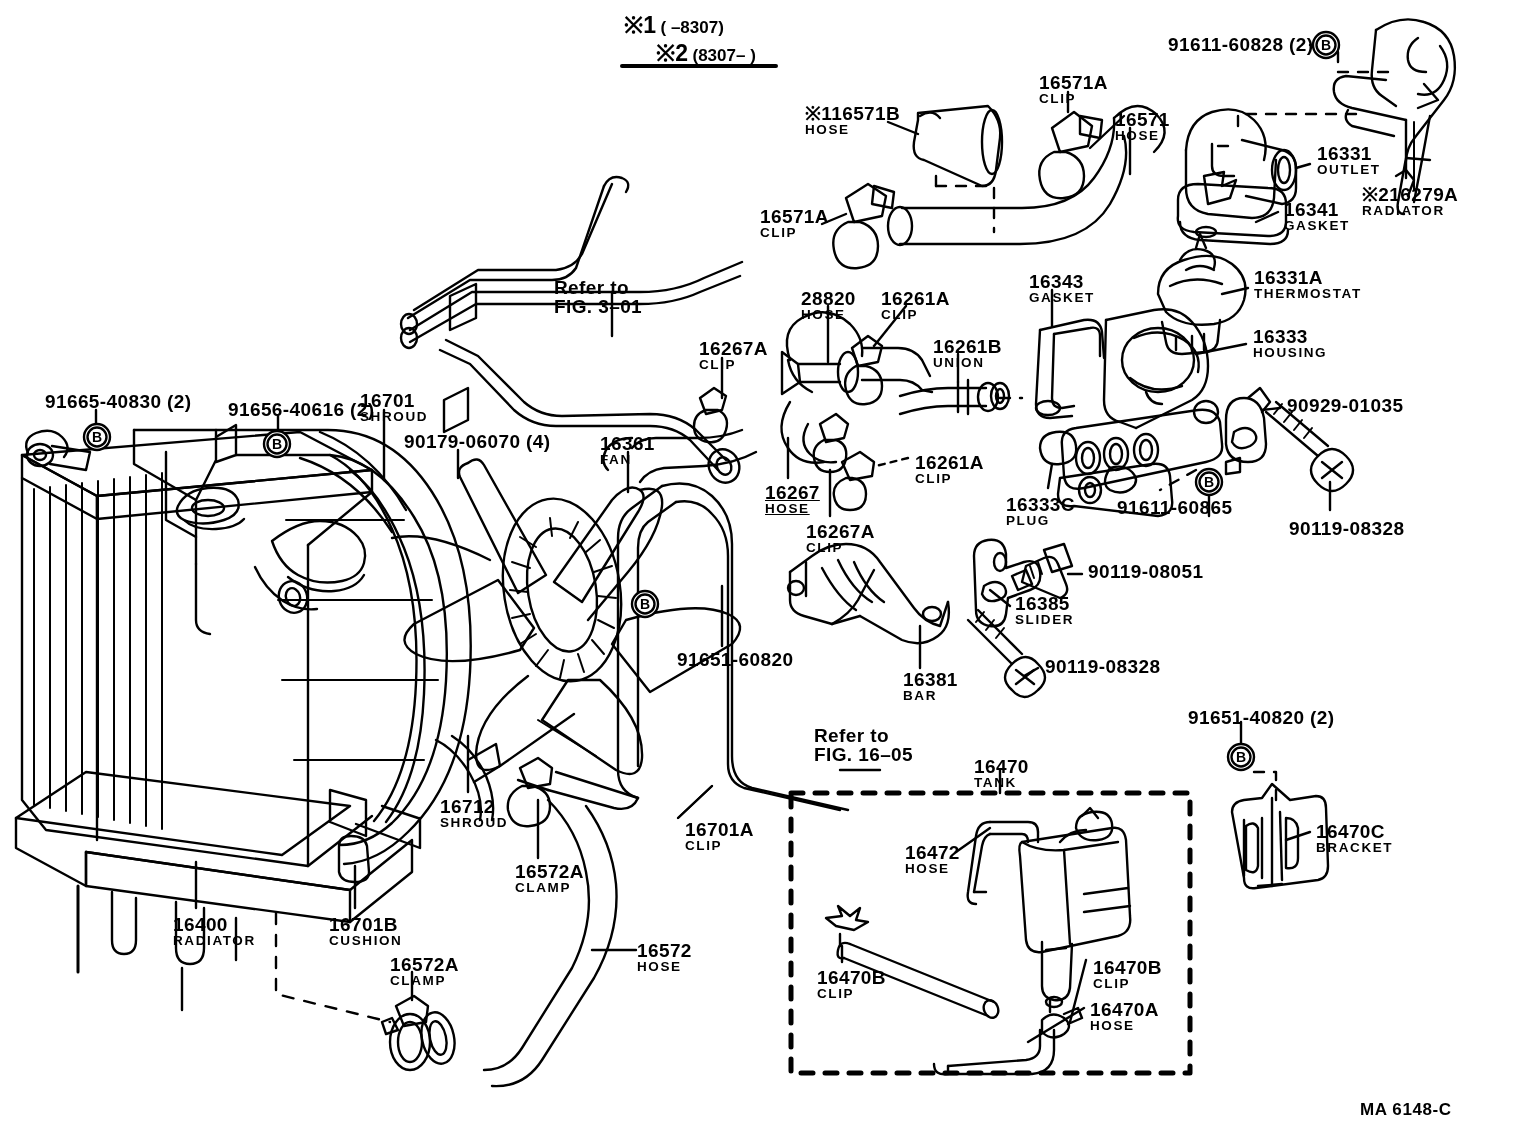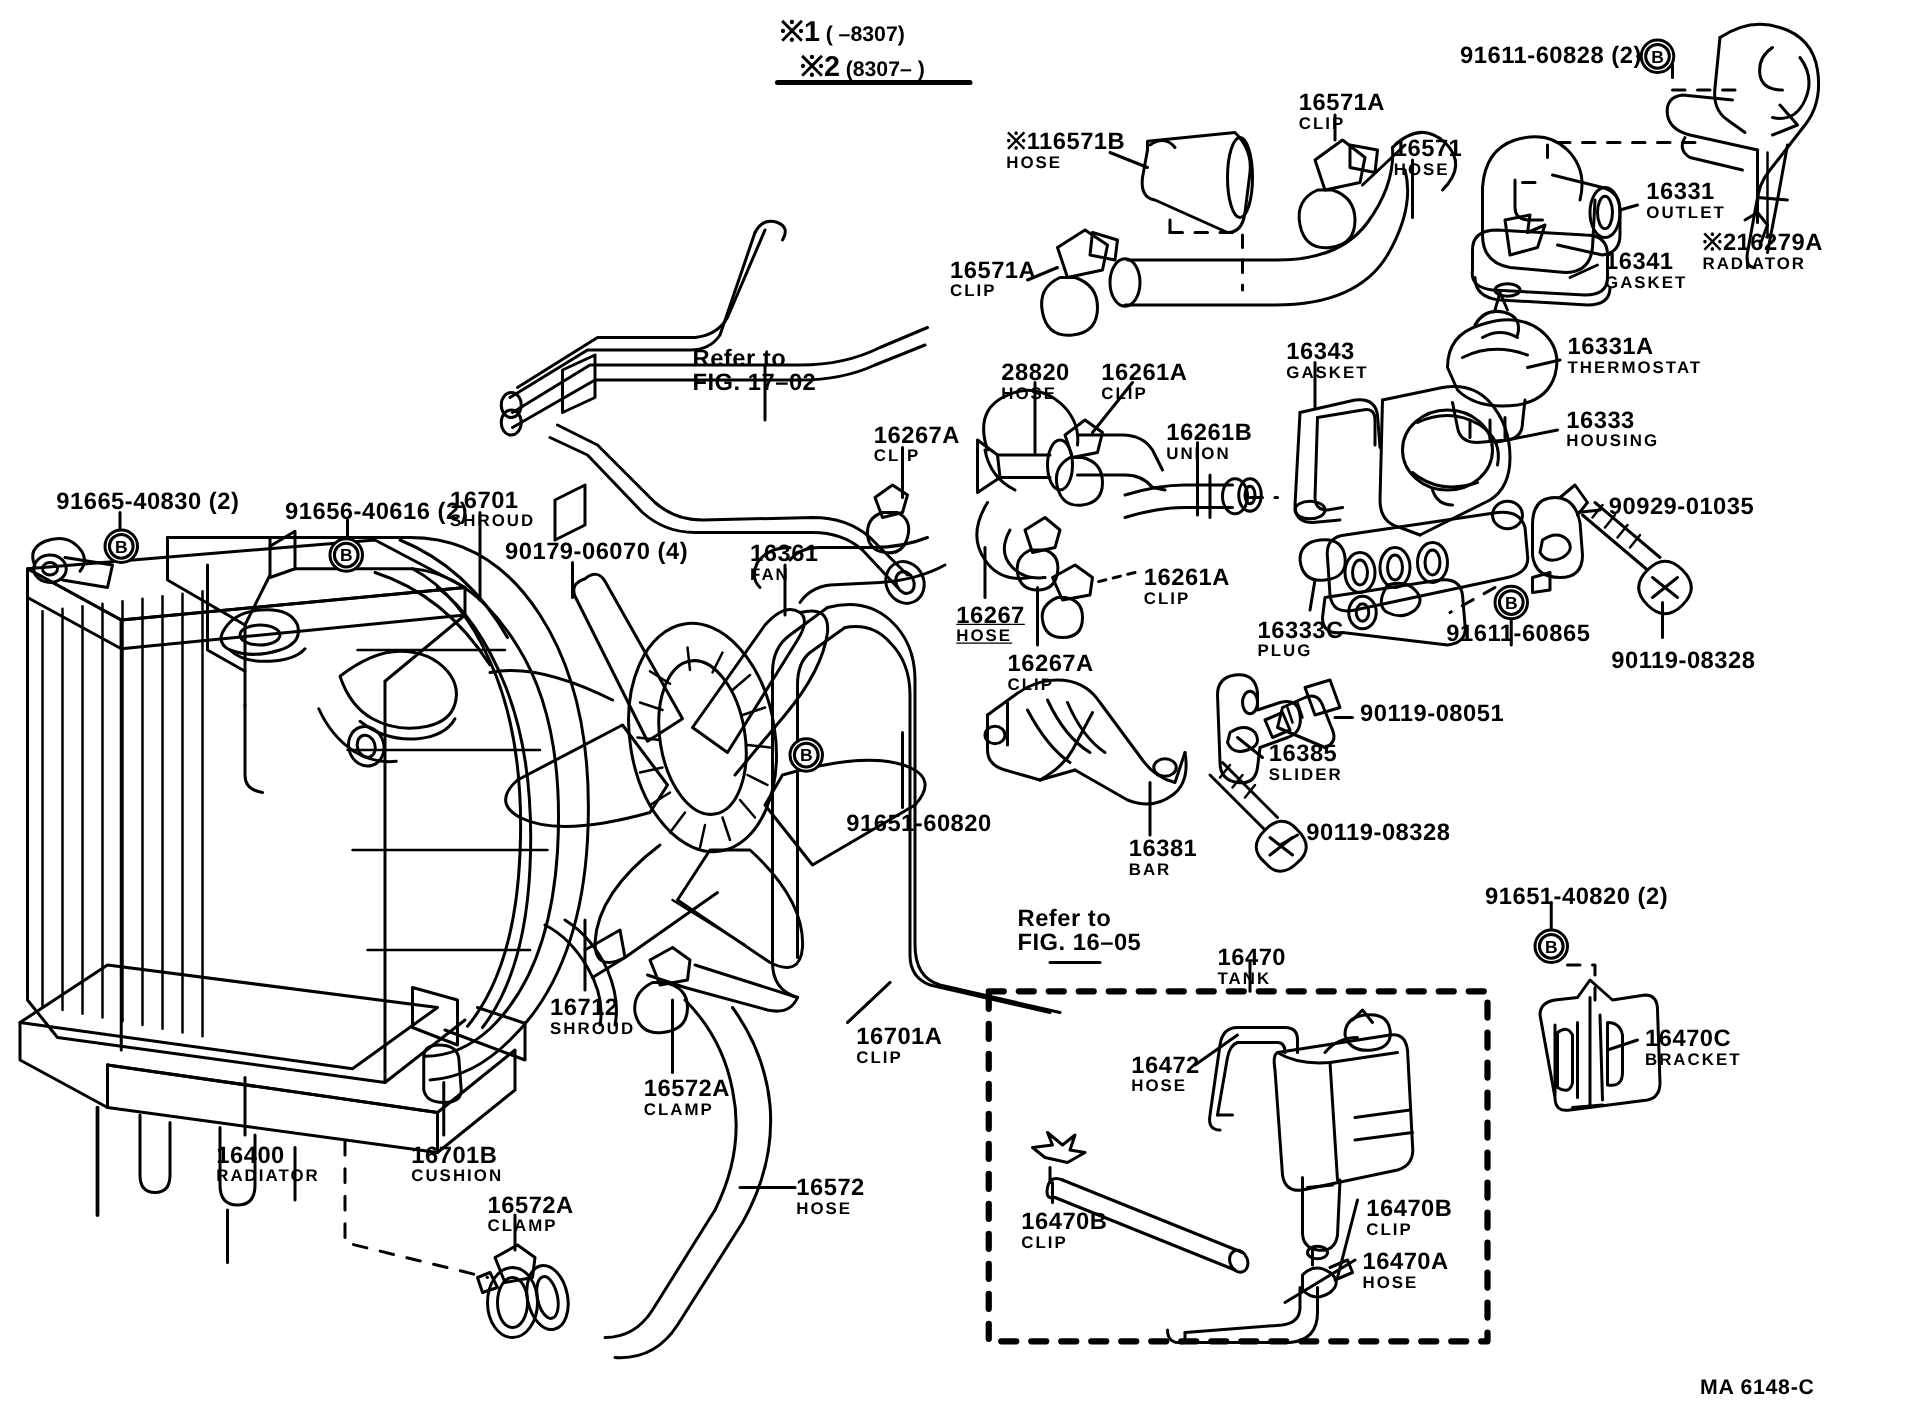--- a/index.html
+++ b/index.html
@@ -553,28 +553,28 @@
       <path d="M1310 832 L1286 840"></path>
       <path d="M612 292 L612 336"></path>
       <path d="M840 770 L880 770"></path>
     </g>
   </svg>
 
   <div class="hdr" style="left:624px; top:8px;">
     <span class="big">※1</span>
     <span class="small">(      –8307)</span>
   </div>
-  <div class="hdr" style="left:640px; top:36px;">
+  <div class="hdr" style="left:656px; top:36px;">
     <span class="big">※2</span>
     <span class="small">(8307–       )</span>
   </div>
 
   <div class="lbl note" style="left:554px; top:278px;">
     <span class="num">Refer to</span>
-    <span class="sub">FIG. 17–02</span>
+    <span class="sub">FIG. 3–01</span>
   </div>
   <div class="lbl note" style="left:814px; top:726px;">
     <span class="num">Refer to</span>
     <span class="sub">FIG. 16–05</span>
   </div>
 
   <div class="code" style="left:1360px; top:1078px;margin-top:22px;">MA 6148-C</div>
 
   <div id="labels">
       <div class="lbl" style="left: 45px; top: 392px;">
@@ -696,21 +696,21 @@
         <span class="num">16333</span>
         <span class="sub">HOUSING</span>
       </div>
       <div class="lbl" style="left: 1287px; top: 396px;">
         <span class="num">90929-01035</span>
       </div>
       <div class="lbl" style="left: 1006px; top: 495px;">
         <span class="num">16333C</span>
         <span class="sub">PLUG</span>
       </div>
-      <div class="lbl" style="left: 1157px; top: 498px;">
+      <div class="lbl" style="left: 1117px; top: 498px;">
         <span class="num">91611-60865</span>
       </div>
       <div class="lbl" style="left: 1289px; top: 519px;">
         <span class="num">90119-08328</span>
       </div>
       <div class="lbl" style="left: 1088px; top: 562px;">
         <span class="num">90119-08051</span>
       </div>
       <div class="lbl" style="left: 1015px; top: 594px;">
         <span class="num">16385</span>

